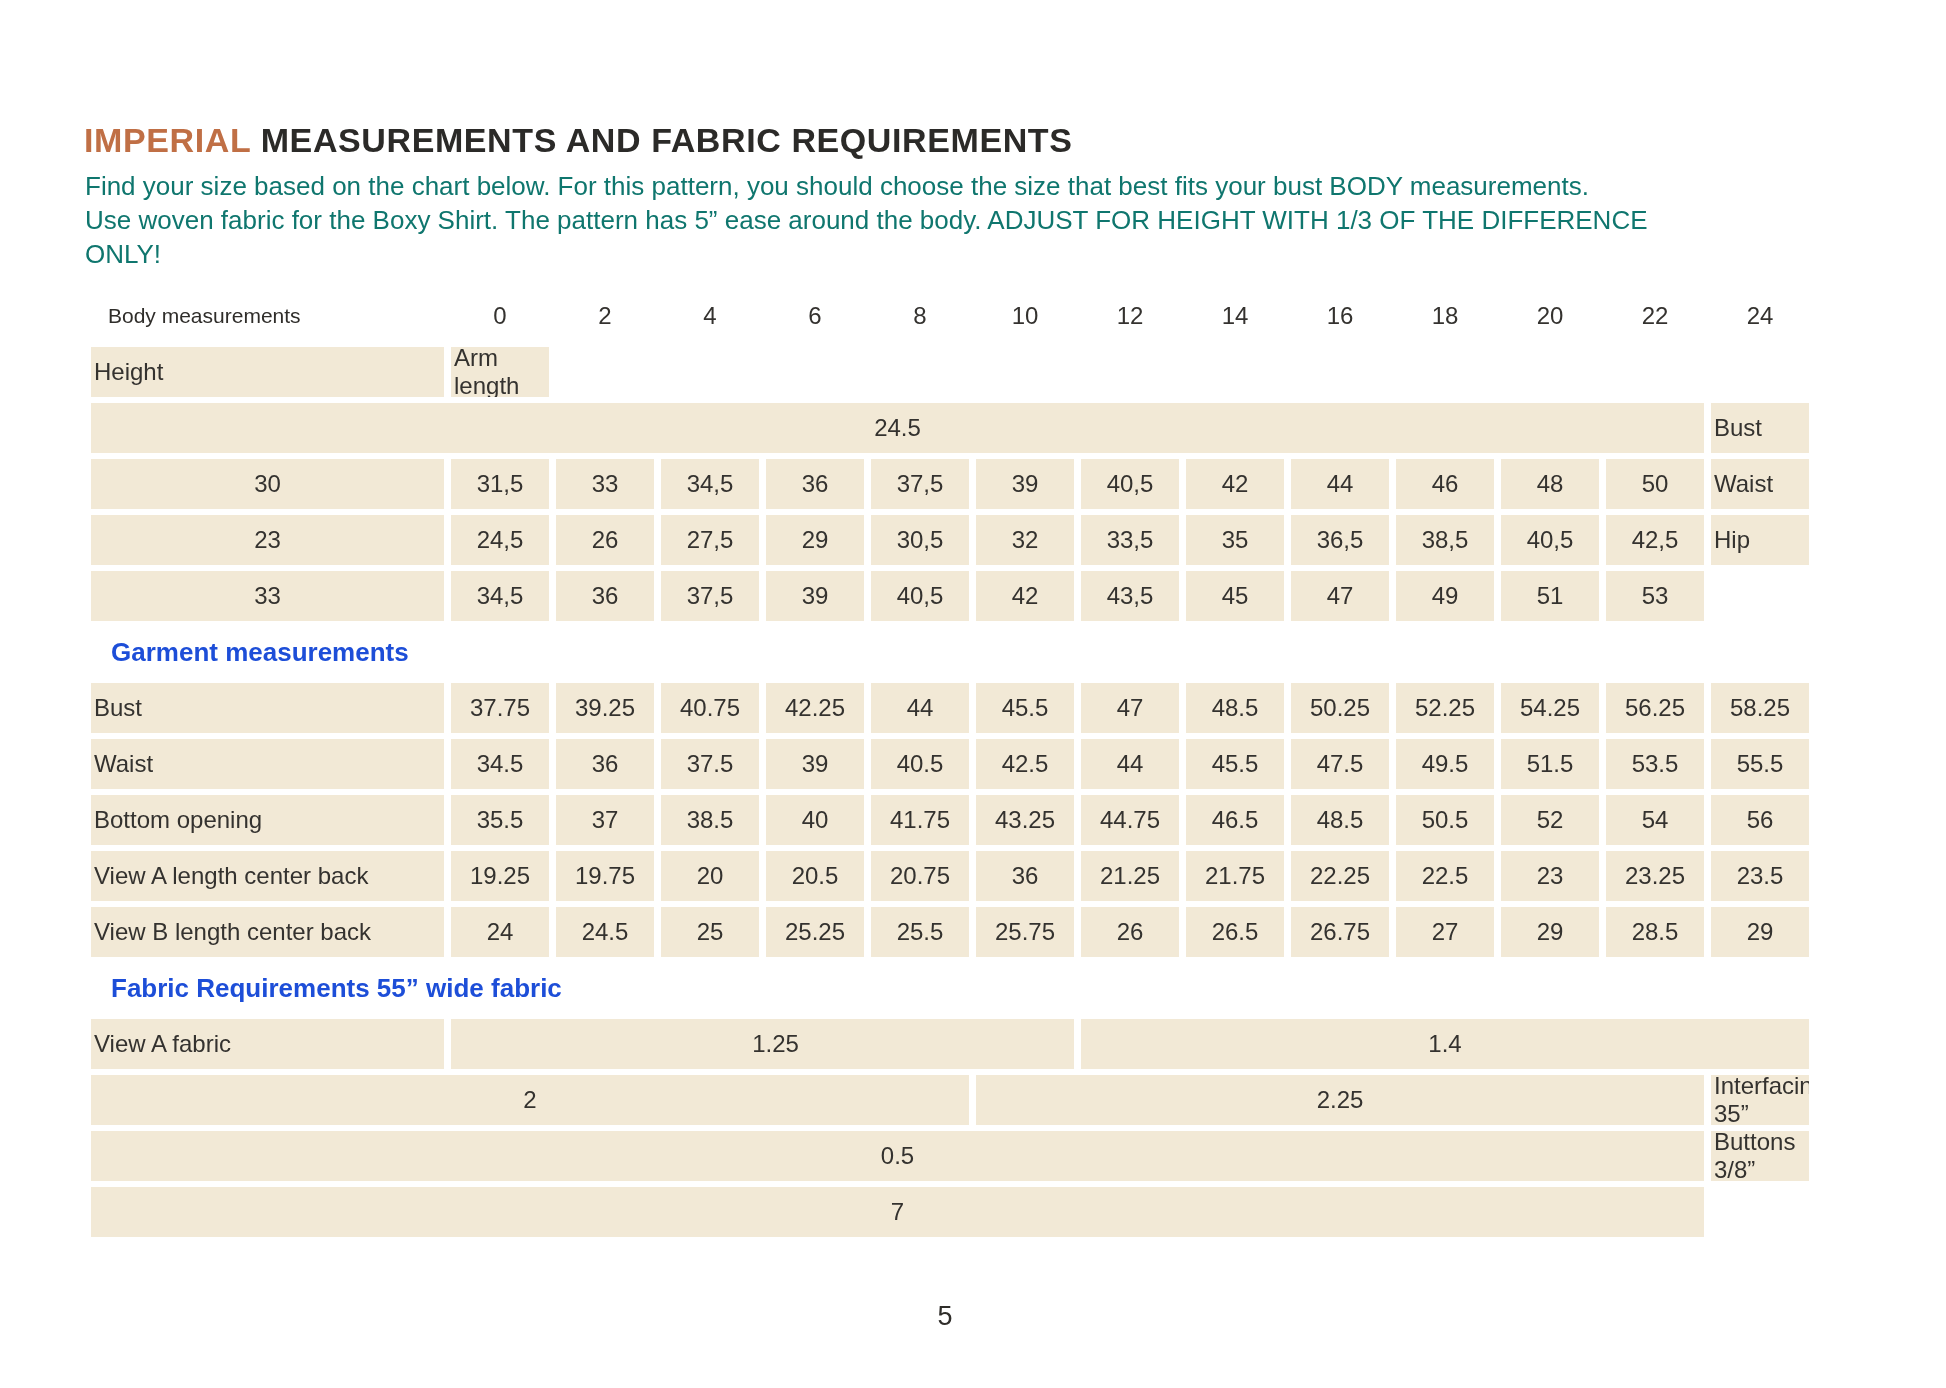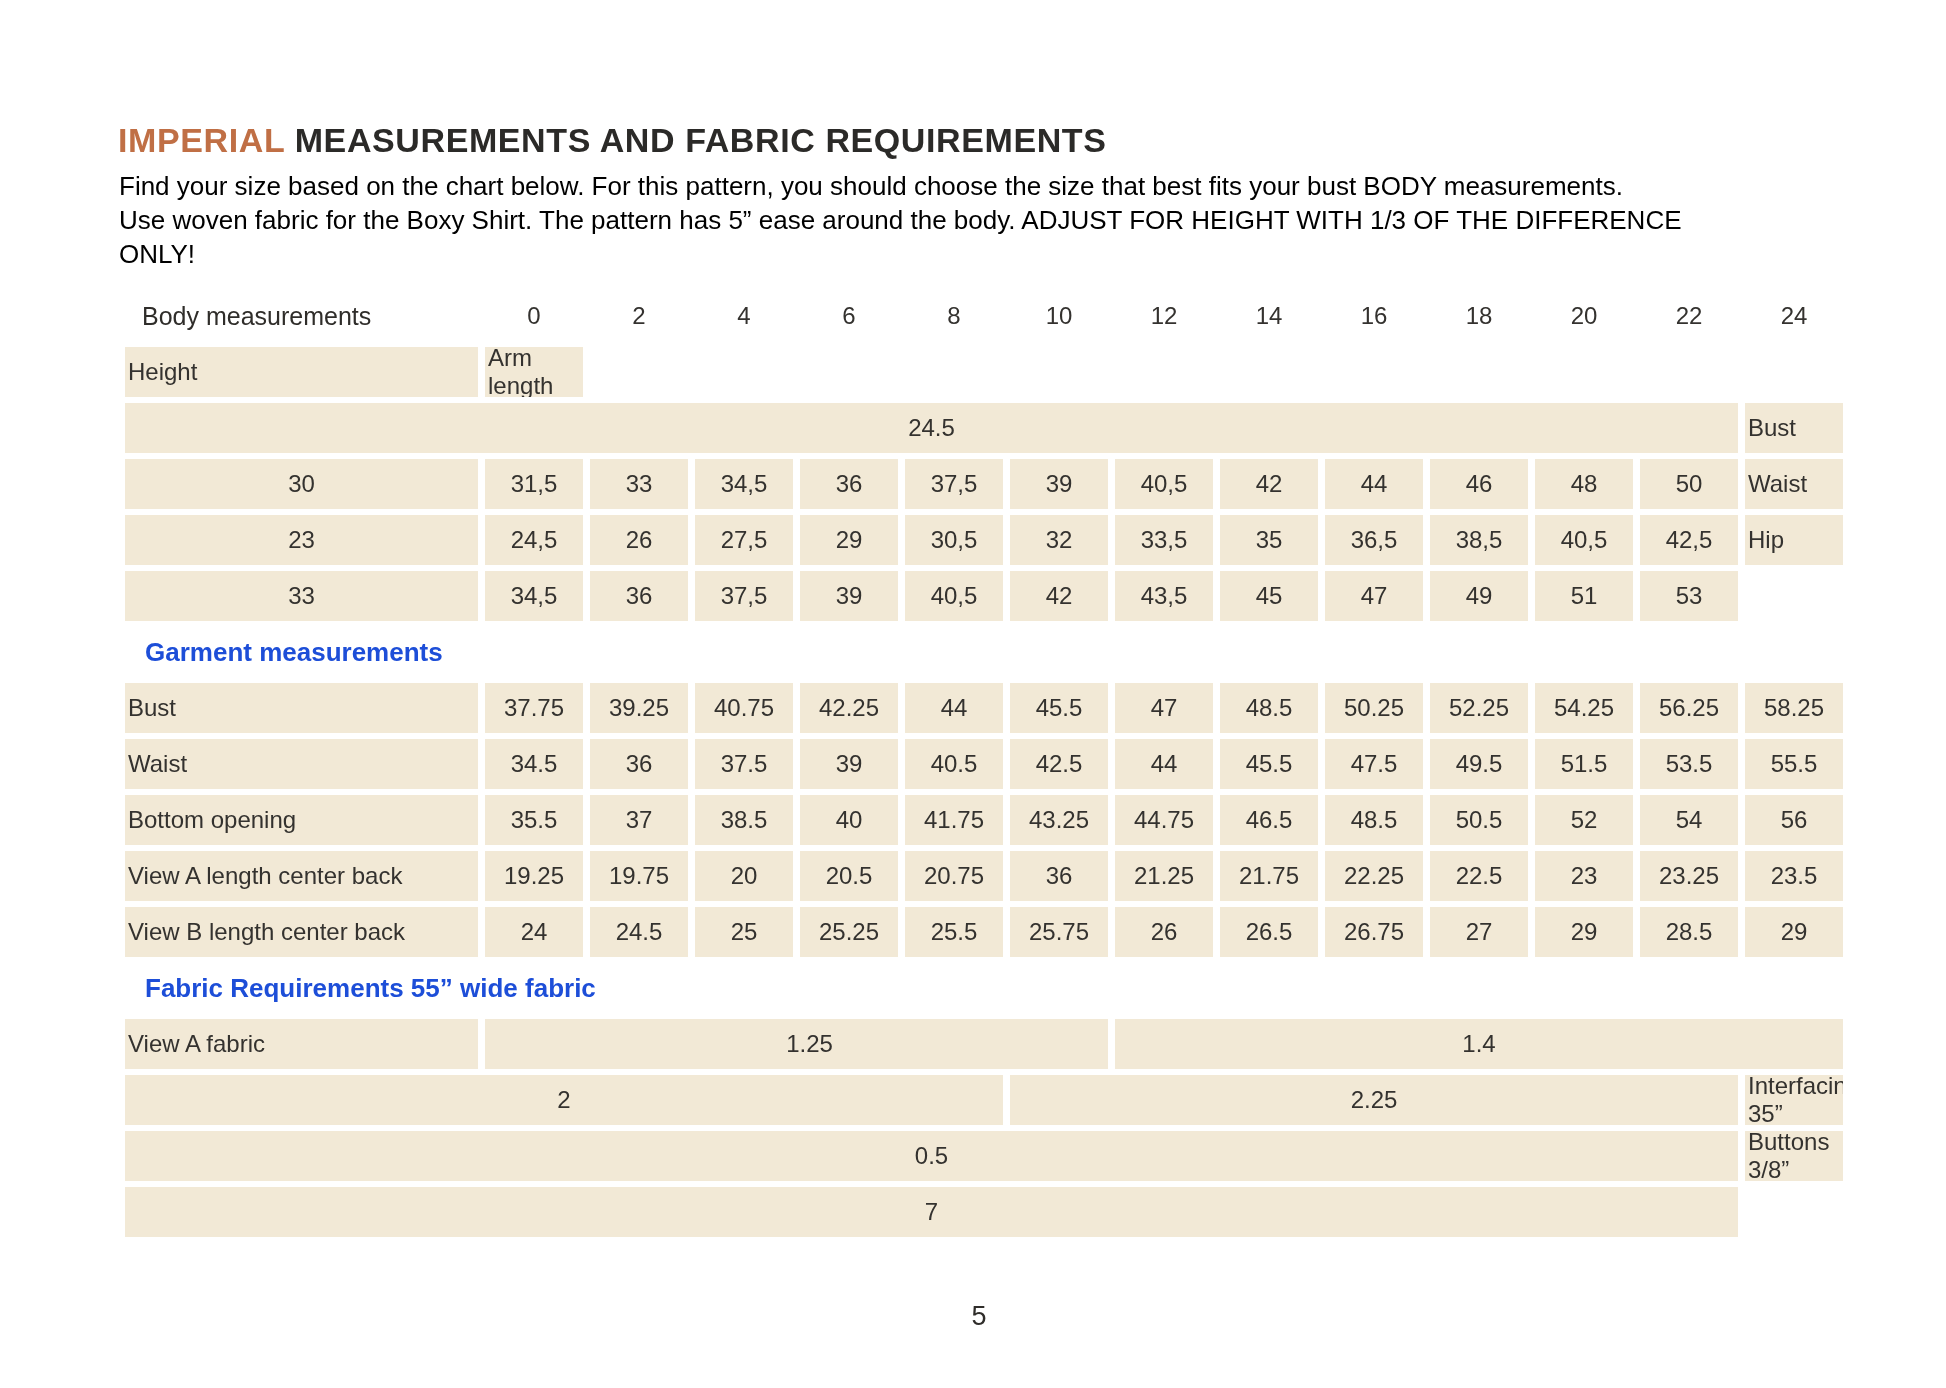--- a/index.html
+++ b/index.html
@@ -10,37 +10,37 @@
   *{box-sizing:border-box;}
   html,body{margin:0;padding:0;}
   body{
     width:1946px;height:1388px;
     background:#ffffff;
     font-family:"Liberation Sans", sans-serif;
     color:var(--ink);
     overflow:hidden;
   }
   .content{
-    margin-left:118px;
+    margin-left:84px;
     width:1722px;
   }
   .title{
     margin:120px 0 0 0;
     font-size:34px;
     line-height:40px;
     font-weight:bold;
     letter-spacing:0.6px;
     color:#2b2a28;
   }
   .title .accent{color:var(--accent);}
   .intro{
     margin:9px 0 0 1px;
     font-size:26px;
     line-height:34px;
-    color:#000000;
+    color:#0f766e;
   }
   .intro-line{display:block;white-space:nowrap;}
   .grid{
     display:grid;
     grid-template-columns:353px repeat(13, 98px);
     column-gap:7px;
     row-gap:6px;
     grid-auto-rows:50px;
     margin:20px 0 0 7px;
     font-size:24px;
@@ -56,21 +56,21 @@
   .row-label{
     justify-content:flex-start;
     padding-left:3px;
   }
   .hdr{
     background:transparent;
   }
   .hdr-label{
     justify-content:flex-start;
     padding-left:17px;
-    font-size:25px;
+    font-size:21px;
     color:#2f2d2a;
   }
   .section-header{
     grid-column:1 / -1;
     background:transparent;
     justify-content:flex-start;
     padding-left:20px;
     font-weight:bold;
     font-size:26px;
     color:#1d4ed8;

